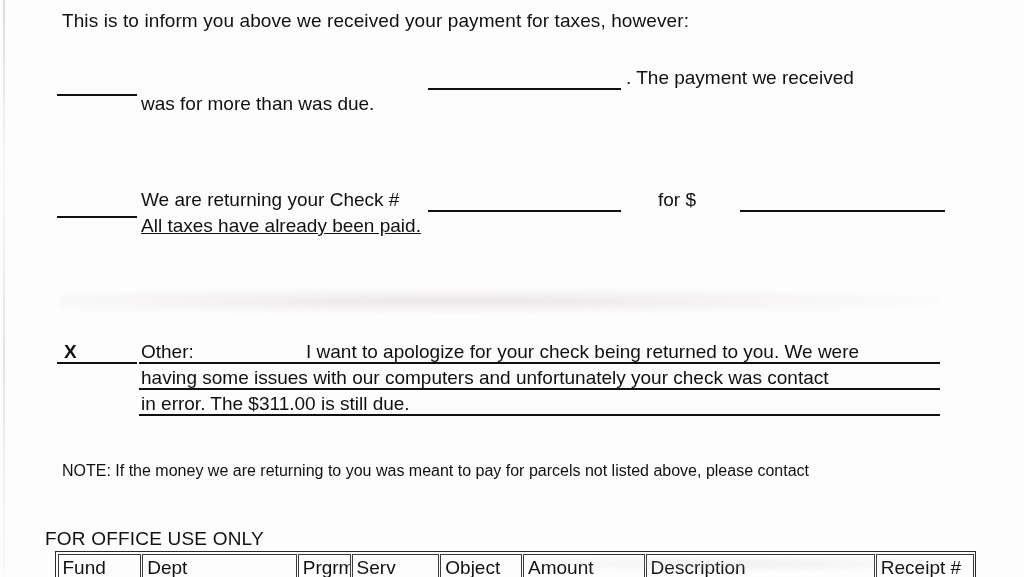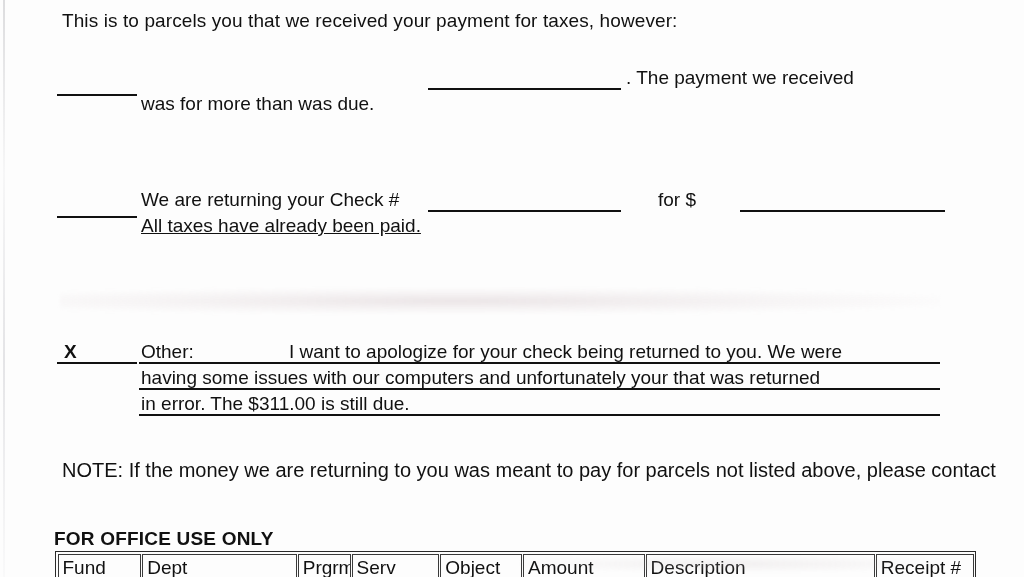--- a/index.html
+++ b/index.html
@@ -93,41 +93,41 @@
   #opt-returning-check .check-blank { left: 428px; top: 26px; width: 193px; }
   #opt-returning-check .for-label { left: 658px; top: 5px; }
   #opt-returning-check .money-blank { left: 740px; top: 26px; width: 205px; }
 
   
   #opt-other { left: 0; top: 336px; width: 1024px; height: 90px; }
   #opt-other .xmark { left: 64px; top: 6px; }
   #opt-other .mark-blank { left: 57px; top: 26px; width: 80px; }
   #opt-other .label { left: 141px; top: 5px; }
   #opt-other .ol { position: absolute; white-space: nowrap; }
-  #opt-other .ol1 { left: 289px; top: 5px; }
+  #opt-other .ol1 { left: 306px; top: 5px; }
   #opt-other .ol2 { left: 141px; top: 31px; }
   #opt-other .ol3 { left: 141px; top: 57px; }
   #opt-other .ul1 { position: absolute; left: 139px; top: 26px; width: 801px; border-bottom: 2px solid #111; }
   #opt-other .ul2 { position: absolute; left: 139px; top: 52px; width: 801px; border-bottom: 2px solid #111; }
   #opt-other .ul3 { position: absolute; left: 139px; top: 78px; width: 801px; border-bottom: 2px solid #111; }
 
   .note {
     position: absolute;
     left: 62px; top: 458px;
     width: 890px;
-    font-size: 20px;
+    font-size: 16px;
     line-height: 25px;
   }
   .note .nl { display: block; white-space: nowrap; }
 
   .office-title {
     position: absolute;
-    left: 54px; top: 528px;
-    font-size: 19px;
-    font-weight: bold;
+    left: 45px; top: 528px;
+    font-size: 19px;
+    font-weight: normal;
     letter-spacing: 0.2px;
     white-space: nowrap;
   }
 
   
   .office-table {
     position: absolute;
     left: 55px; top: 551px;
     width: 921px;
     border: 1.6px solid #2a2a2a;
@@ -163,21 +163,21 @@
   .c-desc   { width: 230px; }
   .c-receipt{ width: 98px; }
 </style>
 </head>
 <body>
 
 <div class="page">
 
   <div class="scan-edge-line"></div>
 
-  <div class="intro">This is to parcels you that we received your payment for taxes, however:</div>
+  <div class="intro">This is to inform you above we received your payment for taxes, however:</div>
 
   <div class="opt" id="opt-issue-check">
     <div class="mark-blank"></div>
     <div class="fill-blank amount-blank"></div>
     <div class="label tail">. The payment we received</div>
     <div class="label l2">was for more than was due.</div>
   </div>
 
   <div class="opt" id="opt-returning-check">
     <div class="mark-blank"></div>
@@ -189,21 +189,21 @@
   </div>
 
   <div class="opt" id="opt-other">
     <div class="xmark">X</div>
     <div class="mark-blank"></div>
     <div class="label">Other:</div>
     <div class="ul1"></div>
     <div class="ul2"></div>
     <div class="ul3"></div>
     <div class="ol ol1">I want to apologize for your check being returned to you.  We were</div>
-    <div class="ol ol2">having some issues with our computers and unfortunately your that was returned</div>
+    <div class="ol ol2">having some issues with our computers and unfortunately your check was contact</div>
     <div class="ol ol3">in error.  The $311.00 is still due.</div>
   </div>
 
   <div class="scan-smudge"></div>
 
   <div class="note">
     <span class="nl">NOTE:  If the money we are returning to you was meant to pay for parcels not listed above, please contact</span>
   </div>
 
   <div class="office-title">FOR OFFICE USE ONLY</div>

